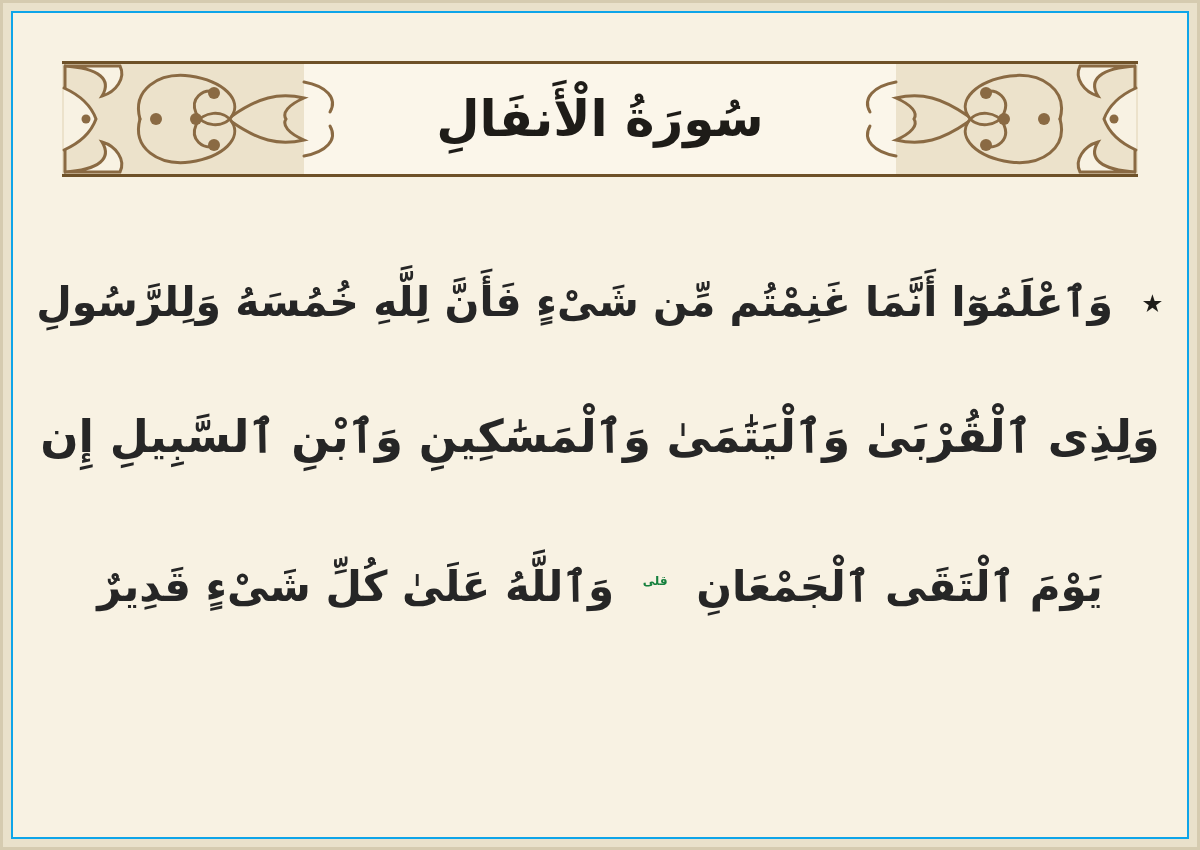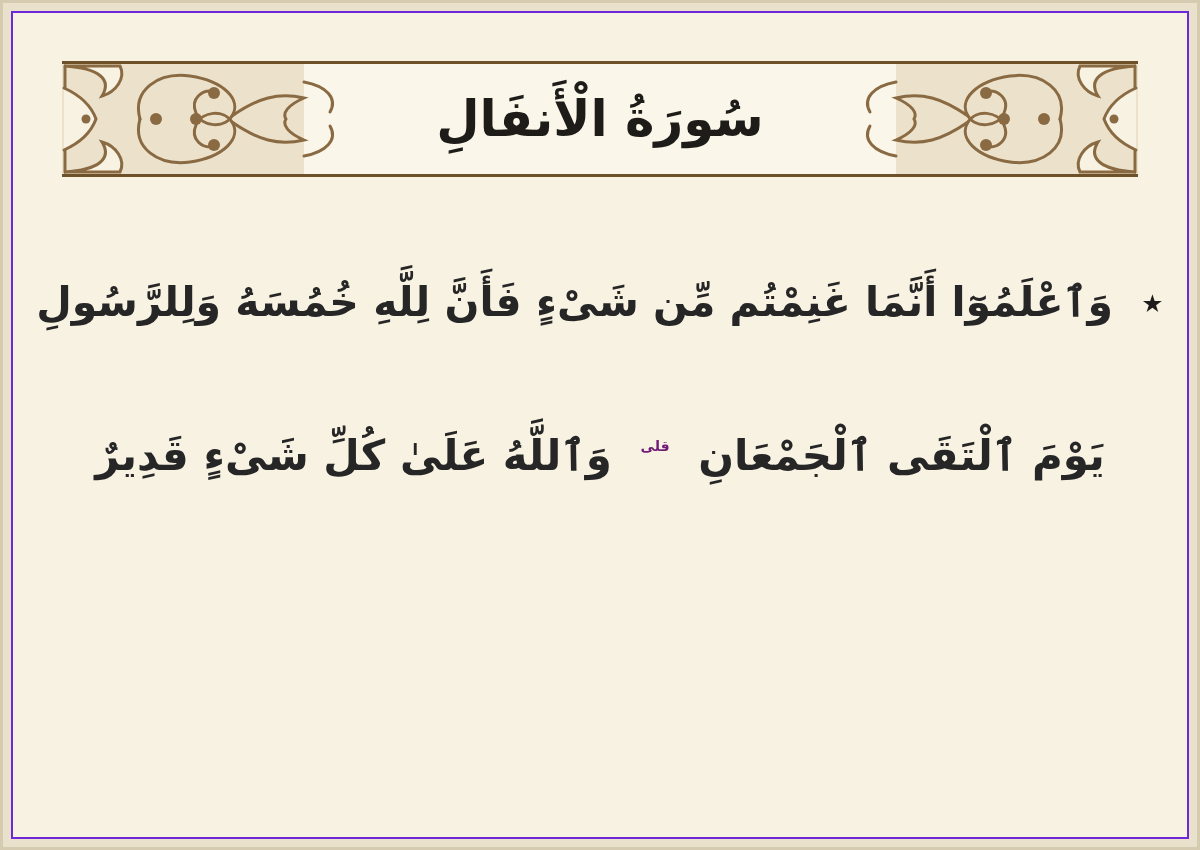--- a/index.html
+++ b/index.html
@@ -5,21 +5,21 @@
   html,body{margin:0;padding:0;}
   .canvas{
     position:relative; width:1200px; height:850px;
     background:#e9e1cb;
     box-shadow: inset 0 0 0 3px #d5cbb0;
     font-family:"DejaVu Sans", sans-serif;
     overflow:hidden;
   }
   .frame{
     position:absolute; inset:11px;
-    border:2px solid #6d28d9;
+    border:2px solid #0ea5e9;
     background:#f8f2e3;
   }
   
   .band{
     position:absolute; left:49px; top:48px; width:1076px; height:110px;
     background:#fbf6ea;
     border-top:3px solid #6e5128;
     border-bottom:3px solid #6e5128;
   }
   .orn{ position:absolute; top:0; height:110px; width:290px; }
@@ -41,21 +41,21 @@
     height:120px; line-height:120px;
     text-align:center; white-space:nowrap; overflow:hidden;
     font-size:46px; font-weight:bold; color:#262626;
   }
   .vline.l2{ margin-top:15px; }
   .vline.l3{ margin-top:8px; }
   .vline.l4{ margin-top:24px; }
   .vline > span + span{ margin-inline-start:14px; }
   .hizb{ color:#1e1c18; }
   .waqf{
-    font-size:14px; font-weight:bold; color:#701a75;
+    font-size:12px; font-weight:bold; color:#15803d;
     vertical-align:1.35em; margin-inline-start:6px;text-align:center;
   }
   .medallion-wrap{
     display:inline-block; vertical-align:middle;
     width:82px; height:82px; margin-inline-start:18px;
   }
   .medallion-wrap svg{ display:block; }
 </style>
 </head>
 <body>
@@ -112,20 +112,23 @@
       </svg>
     </div>
 
     <div class="verse-area">
 
       <div class="vline l1 fit" style="font-size: 41px;">
         <span class="hizb">٭</span>
         <span>وَٱعْلَمُوٓا أَنَّمَا غَنِمْتُم مِّن شَىْءٍ فَأَنَّ لِلَّهِ خُمُسَهُ وَلِلرَّسُولِ</span>
       </div>
 
+      <div class="vline l2 fit" style="font-size: 45px;">
+        <span>وَلِذِى ٱلْقُرْبَىٰ وَٱلْيَتَٰمَىٰ وَٱلْمَسَٰكِينِ وَٱبْنِ ٱلسَّبِيلِ إِن</span>
+      </div>
 
 
       <div class="vline l4 fit" style="font-size: 42px;">
         <span>يَوْمَ ٱلْتَقَى ٱلْجَمْعَانِ</span>
         <span class="waqf">قلى</span>
         <span>وَٱللَّهُ عَلَىٰ كُلِّ شَىْءٍ قَدِيرٌ</span>
       </div>
 
     </div>
   </div>

